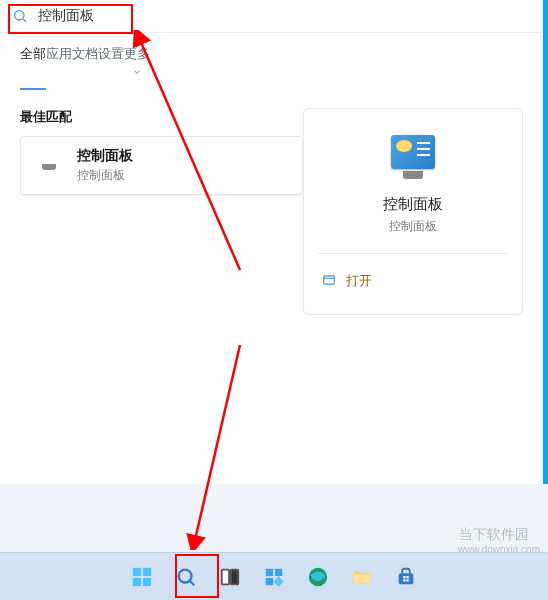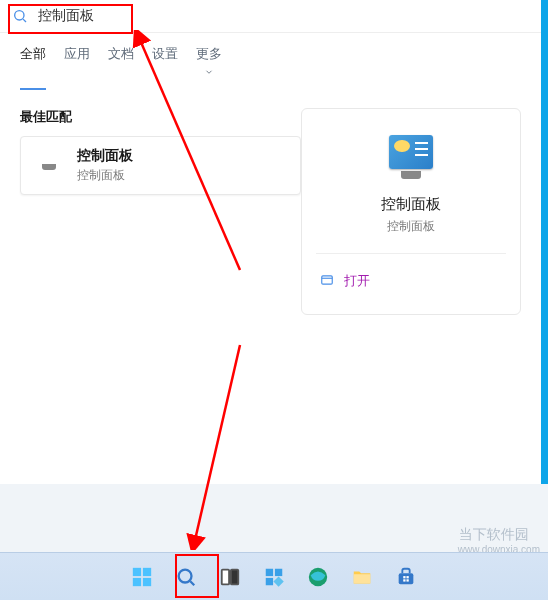--- a/index.html
+++ b/index.html
@@ -7,21 +7,21 @@
       width: 548px;
       height: 600px;
       font-family: "Segoe UI", "Microsoft YaHei", sans-serif;
       background: #f0f4f8;
       position: relative;
       overflow: hidden;
     }
     .search-panel {
       background: #fff;
       height: 484px;
-      border-right: 7px solid #0ea5e9;
+      border-right: 5px solid #0ea5e9;
     }
     .search-bar {
       display: flex;
       align-items: center;
       padding: 8px 12px;
       border-bottom: 1px solid #eee;
     }
     .search-icon-wrap {
       color: #4a8fe7;
       margin-right: 10px;
@@ -36,21 +36,20 @@
     }
     .search-box-highlight {
       position: absolute;
       top: 4px; left: 8px;
       width: 125px; height: 30px;
       border: 2px solid #ff0000;
       pointer-events: none;
     }
     .tabs {
       display: flex;
-      gap: 18px;
       padding: 12px 20px 0 20px;
       font-size: 13px;
       color: #5f6b7a;
     }
     .tab {
       padding-bottom: 10px;
       cursor: pointer;
     }
     .tab.active {
       color: #1a1a1a;
@@ -107,21 +106,21 @@
       border-top: 1px solid #eee;
       margin-top: 18px;
       padding-top: 12px;
       text-align: left;
     }
     .action-item {
       display: flex;
       align-items: center;
       gap: 10px;
       font-size: 13px;
-      color: #a21caf;
+      color: #a16207;
       padding: 6px 4px;
       cursor: pointer;
     }
     .action-icon { color: #4a8fe7; }
     
     .arrow {
       position: absolute;
       pointer-events: none;
     }
     

